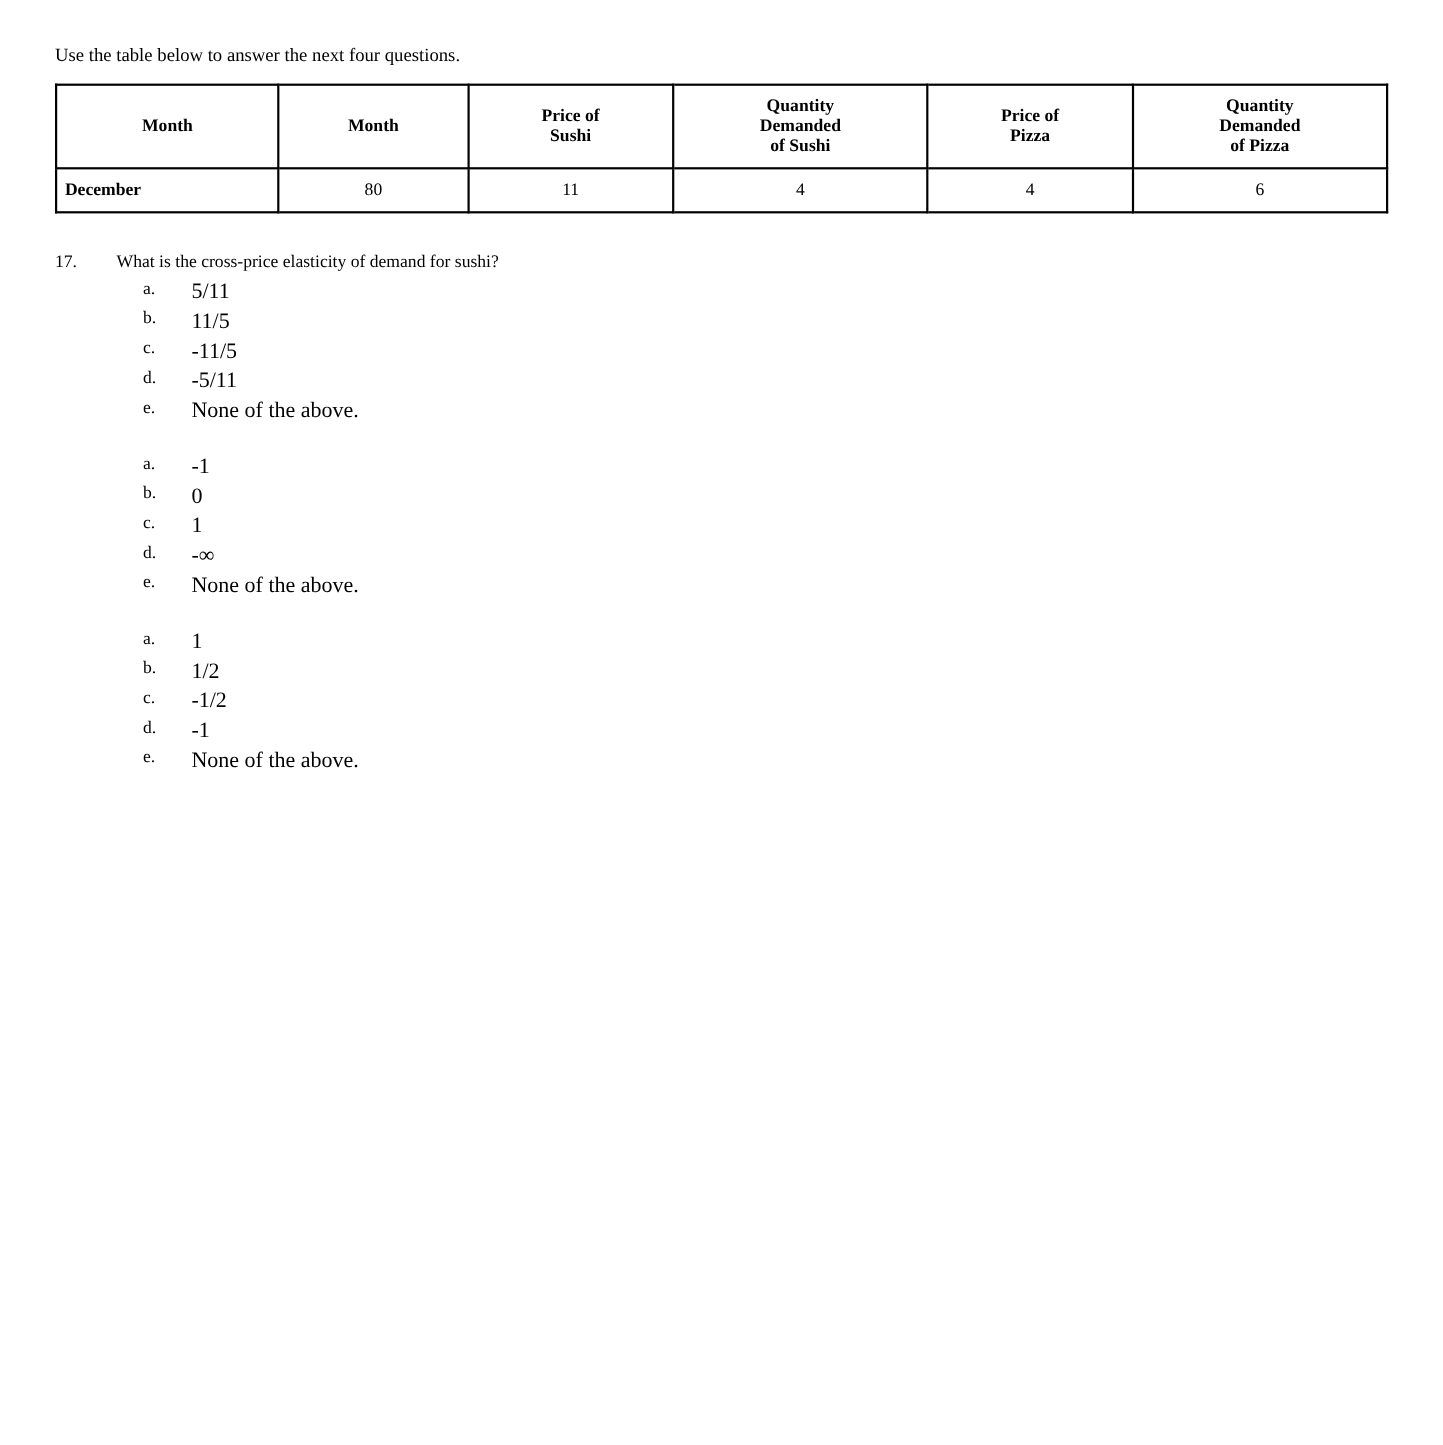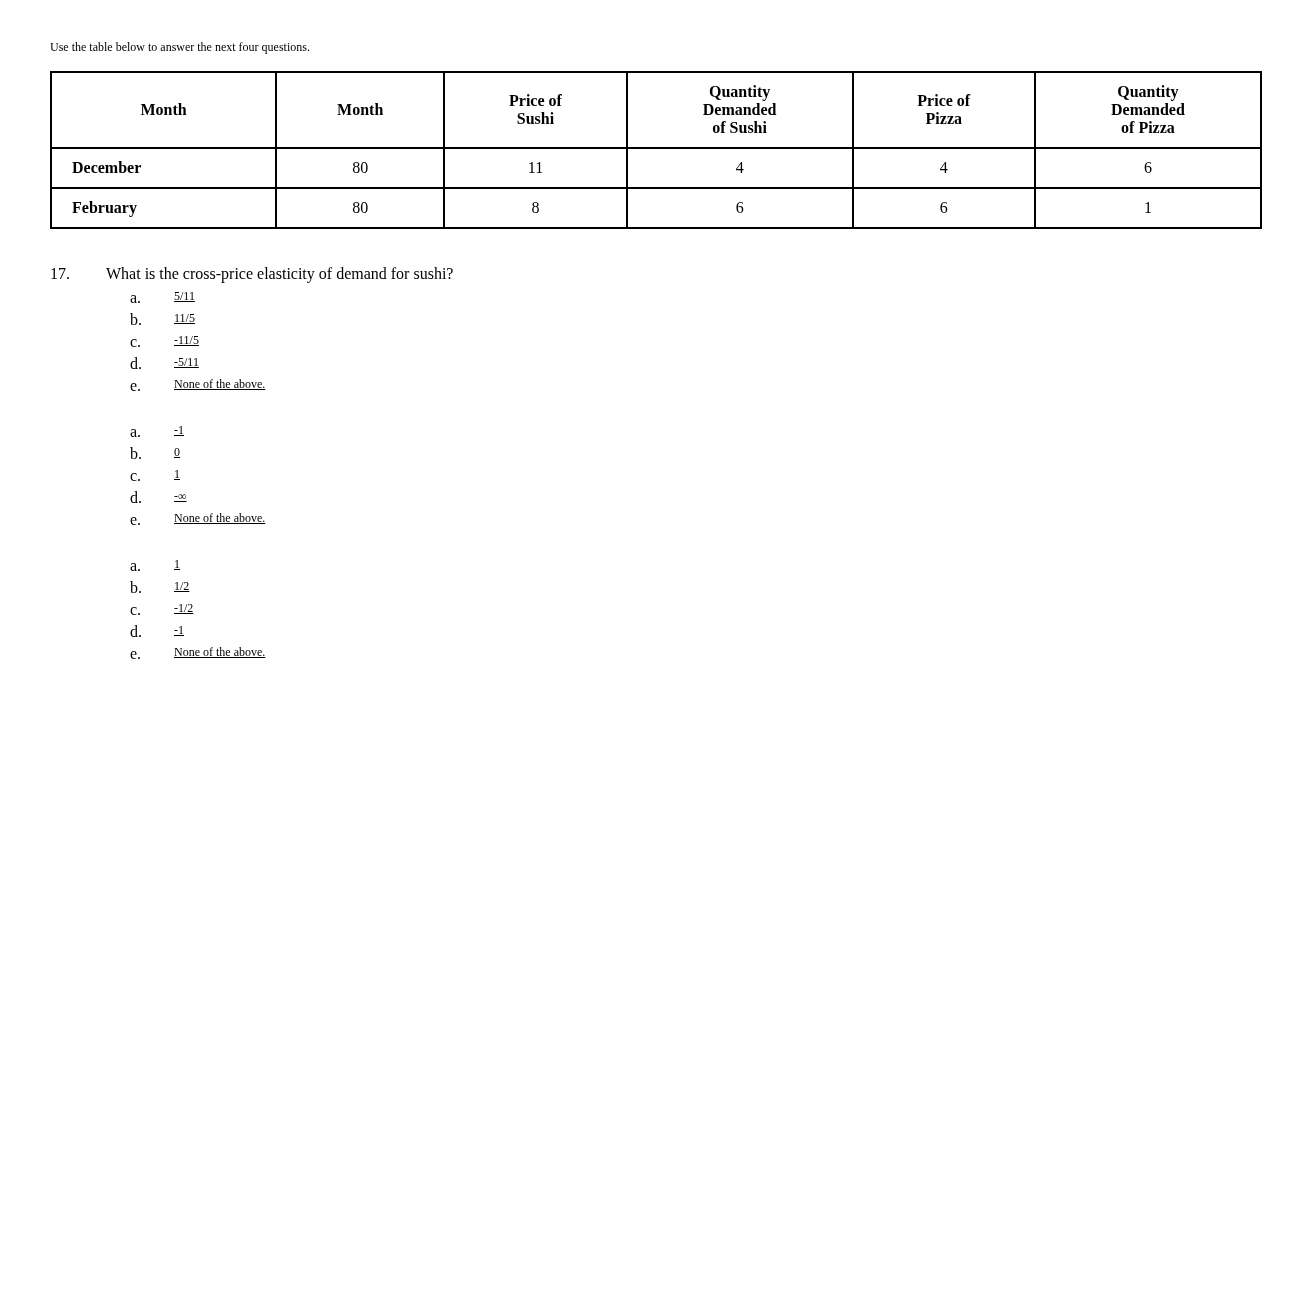--- a/index.html
+++ b/index.html
@@ -12,21 +12,21 @@
       background: #ffffff;
       font-family: "Times New Roman", Times, serif;
       font-size: 16px;
       color: #000000;
       padding: 40px 50px;
       width: 1312px;
       min-height: 1314px;
     }
 
     .intro-text {
-      font-size: 12px;
+      font-size: 17px;
       margin-bottom: 16px;
     }
 
     table {
       border-collapse: collapse;
       width: 100%;
       margin-bottom: 36px;
     }
 
     table th, table td {
@@ -36,21 +36,21 @@
       vertical-align: middle;
     }
 
     table th {
       font-weight: bold;
     }
 
     table td:first-child {
       font-weight: bold;
       text-align: left;
-      padding-left: 20px;
+      padding-left: 7px;
     }
 
     .question-block {
       margin-bottom: 28px;
     }
 
     .question-row {
       display: flex;
       gap: 20px;
       margin-bottom: 6px;
@@ -74,22 +74,21 @@
       gap: 20px;
       margin-bottom: 4px;
     }
 
     .option-letter {
       min-width: 24px;
       font-size: 16px;
     }
 
     .option-text {
-      font-size: 12px;
-      text-decoration: underline;
+      font-size: 20px;
     }
   </style>
 </head>
 <body>
 
 <p class="intro-text">Use the table below to answer the next four questions.</p>
 
 <table>
   <thead>
     <tr>
@@ -102,28 +101,20 @@
     </tr>
   </thead>
   <tbody id="table-body">
   <tr>
         <td>December</td>
         <td>80</td>
         <td>11</td>
         <td>4</td>
         <td>4</td>
         <td>6</td>
-      </tr>
-      <tr>
-        <td>February</td>
-        <td>80</td>
-        <td>8</td>
-        <td>6</td>
-        <td>6</td>
-        <td>1</td>
       </tr>
     </tbody>
 </table>
 
 <div id="questions-container">
     <div class="question-block">
       <div class="question-row">
         <span class="question-number">17.</span>
         <span class="question-text">What is the cross-price elasticity of demand for sushi?</span>
       </div>

